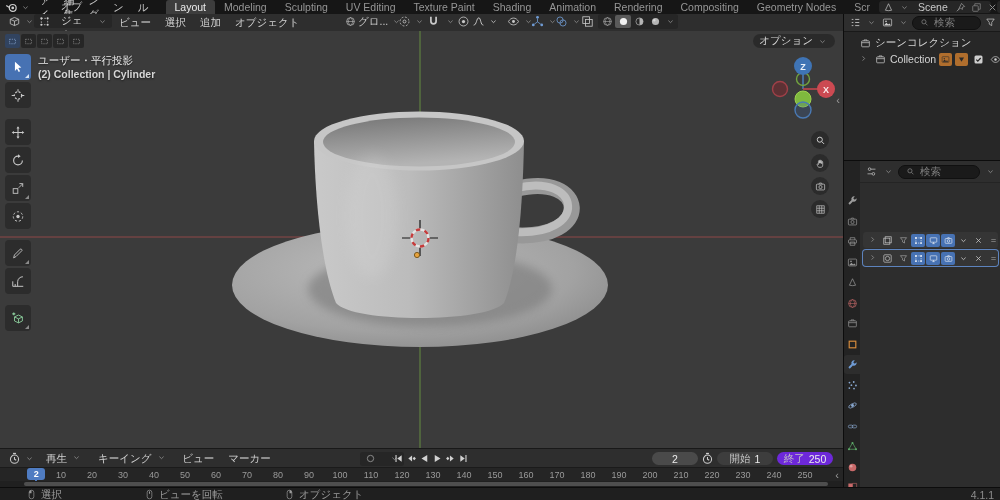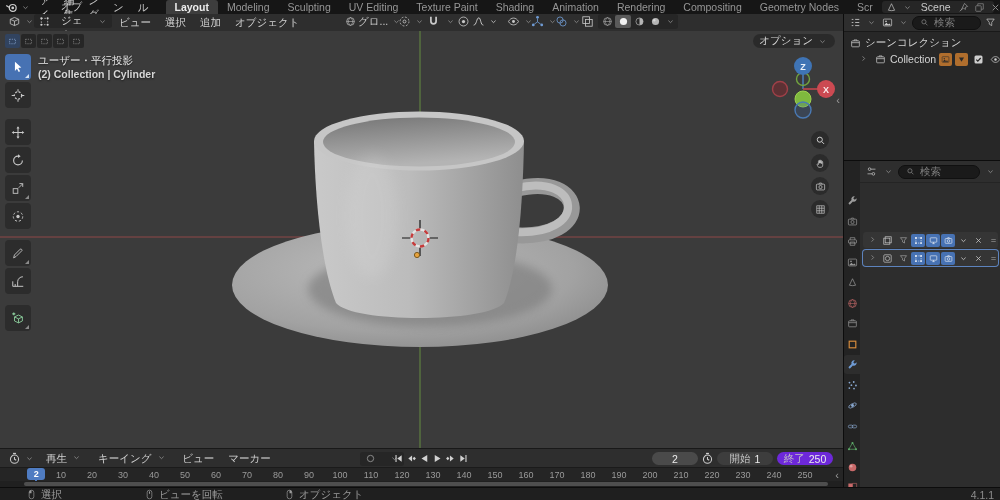--- a/index.html
+++ b/index.html
@@ -13,21 +13,21 @@
   .icon.sm svg{width:11px;height:11px;}
   .icon.xs svg{width:9px;height:9px;}
   .dim{color:#8d8d8d;}
   .flex1{flex:1;}
 
   
   #topbar{left:0;top:0;width:1000px;height:14px;background:#161616;display:flex;align-items:center;border-bottom:1px solid #0c0c0c;}
   .tmenu{padding:0 7px;color:#c6c6c6;line-height:14px;}
   #workspace-tabs{display:flex;margin-left:10px;height:14px;}
   .wtab{padding:0 9px;line-height:14px;color:#969696;white-space:nowrap;}
-  .wtab.active{background:#3d3d3d;color:#ececec;border-radius:3px 3px 0 0;font-weight:bold;}
+  .wtab.active{background:#3d3d3d;color:#ececec;border-radius:3px 3px 0 0;}
   .idchip{display:flex;align-items:center;background:#262626;border-radius:3px;height:12px;padding:0 3px;gap:2px;color:#c9c9c9;}
   .idchip .label{padding:0 4px;}
 
   
   .ehead{background:#2e2e2e;border-bottom:1px solid #191919;}
   #vp-header{left:0;top:14px;width:843px;height:17px;}
   .hmenu{padding:0 7px;line-height:17px;color:#d2d2d2;}
   .hbtn{display:inline-flex;align-items:center;gap:1px;padding:0 3px;height:15px;border-radius:3px;color:#c9c9c9;}
   .chip{background:#262626;border-radius:3px;display:inline-flex;align-items:center;height:14px;padding:0 3px;gap:10px;}
   .shadegrp{display:inline-flex;align-items:center;background:#262626;border-radius:3px;height:15px;padding:0 1px;}
@@ -50,21 +50,21 @@
   .tool.sub:after{content:"";position:absolute;right:2px;bottom:2px;border-left:4px solid transparent;border-bottom:4px solid #8a8a8a;}
   .tool.active.sub:after{border-bottom-color:#d6e4f5;}
   #nav-icons{right:14px;top:100px;display:flex;flex-direction:column;gap:5px;}
   .navbtn{width:18px;height:18px;border-radius:50%;background:rgba(28,28,28,.5);display:flex;align-items:center;justify-content:center;color:#d0d0d0;}
   .collapse{color:#9a9a9a;font-size:11px;line-height:10px;}
 
   
   #outliner{left:843px;top:14px;width:157px;height:146px;background:#272727;border-left:1px solid #0c0c0c;}
   #outliner-header{height:17px;display:flex;align-items:center;padding:0 4px;gap:2px;}
   .search{flex:1;display:flex;align-items:center;background:#1a1a1a;border:1px solid #101010;border-radius:8px;height:12px;padding:0 4px;gap:3px;color:#7f7f7f;}
-  .oline{display:flex;align-items:center;height:16px;padding:0 4px;gap:3px;color:#d4d4d4;}
+  .oline{display:flex;align-items:center;height:16px;padding:0 14px;gap:3px;color:#d4d4d4;}
   .orange-ic{width:13px;height:13px;border-radius:2px;background:#b06e2d;color:#2a2a2a;display:inline-flex;align-items:center;justify-content:center;}
   .orange-ic svg{width:10px;height:10px;}
 
   
   #props{left:843px;top:160px;width:157px;height:327px;background:#2d2d2d;border-left:1px solid #0c0c0c;border-top:1px solid #0c0c0c;}
   #ptab-strip{position:absolute;left:0;top:0;width:16px;height:327px;background:#232323;}
   .ptab{position:absolute;left:0;width:16px;height:19px;display:flex;align-items:center;justify-content:center;}
   .ptab svg{width:12px;height:12px;}
   .ptab.active{background:#2d2d2d;border-radius:3px 0 0 3px;}
   #props-header{position:absolute;left:16px;top:0;width:141px;height:22px;background:#2e2e2e;border-bottom:1px solid #242424;display:flex;align-items:center;padding:0 4px;gap:3px;box-sizing:border-box;}

